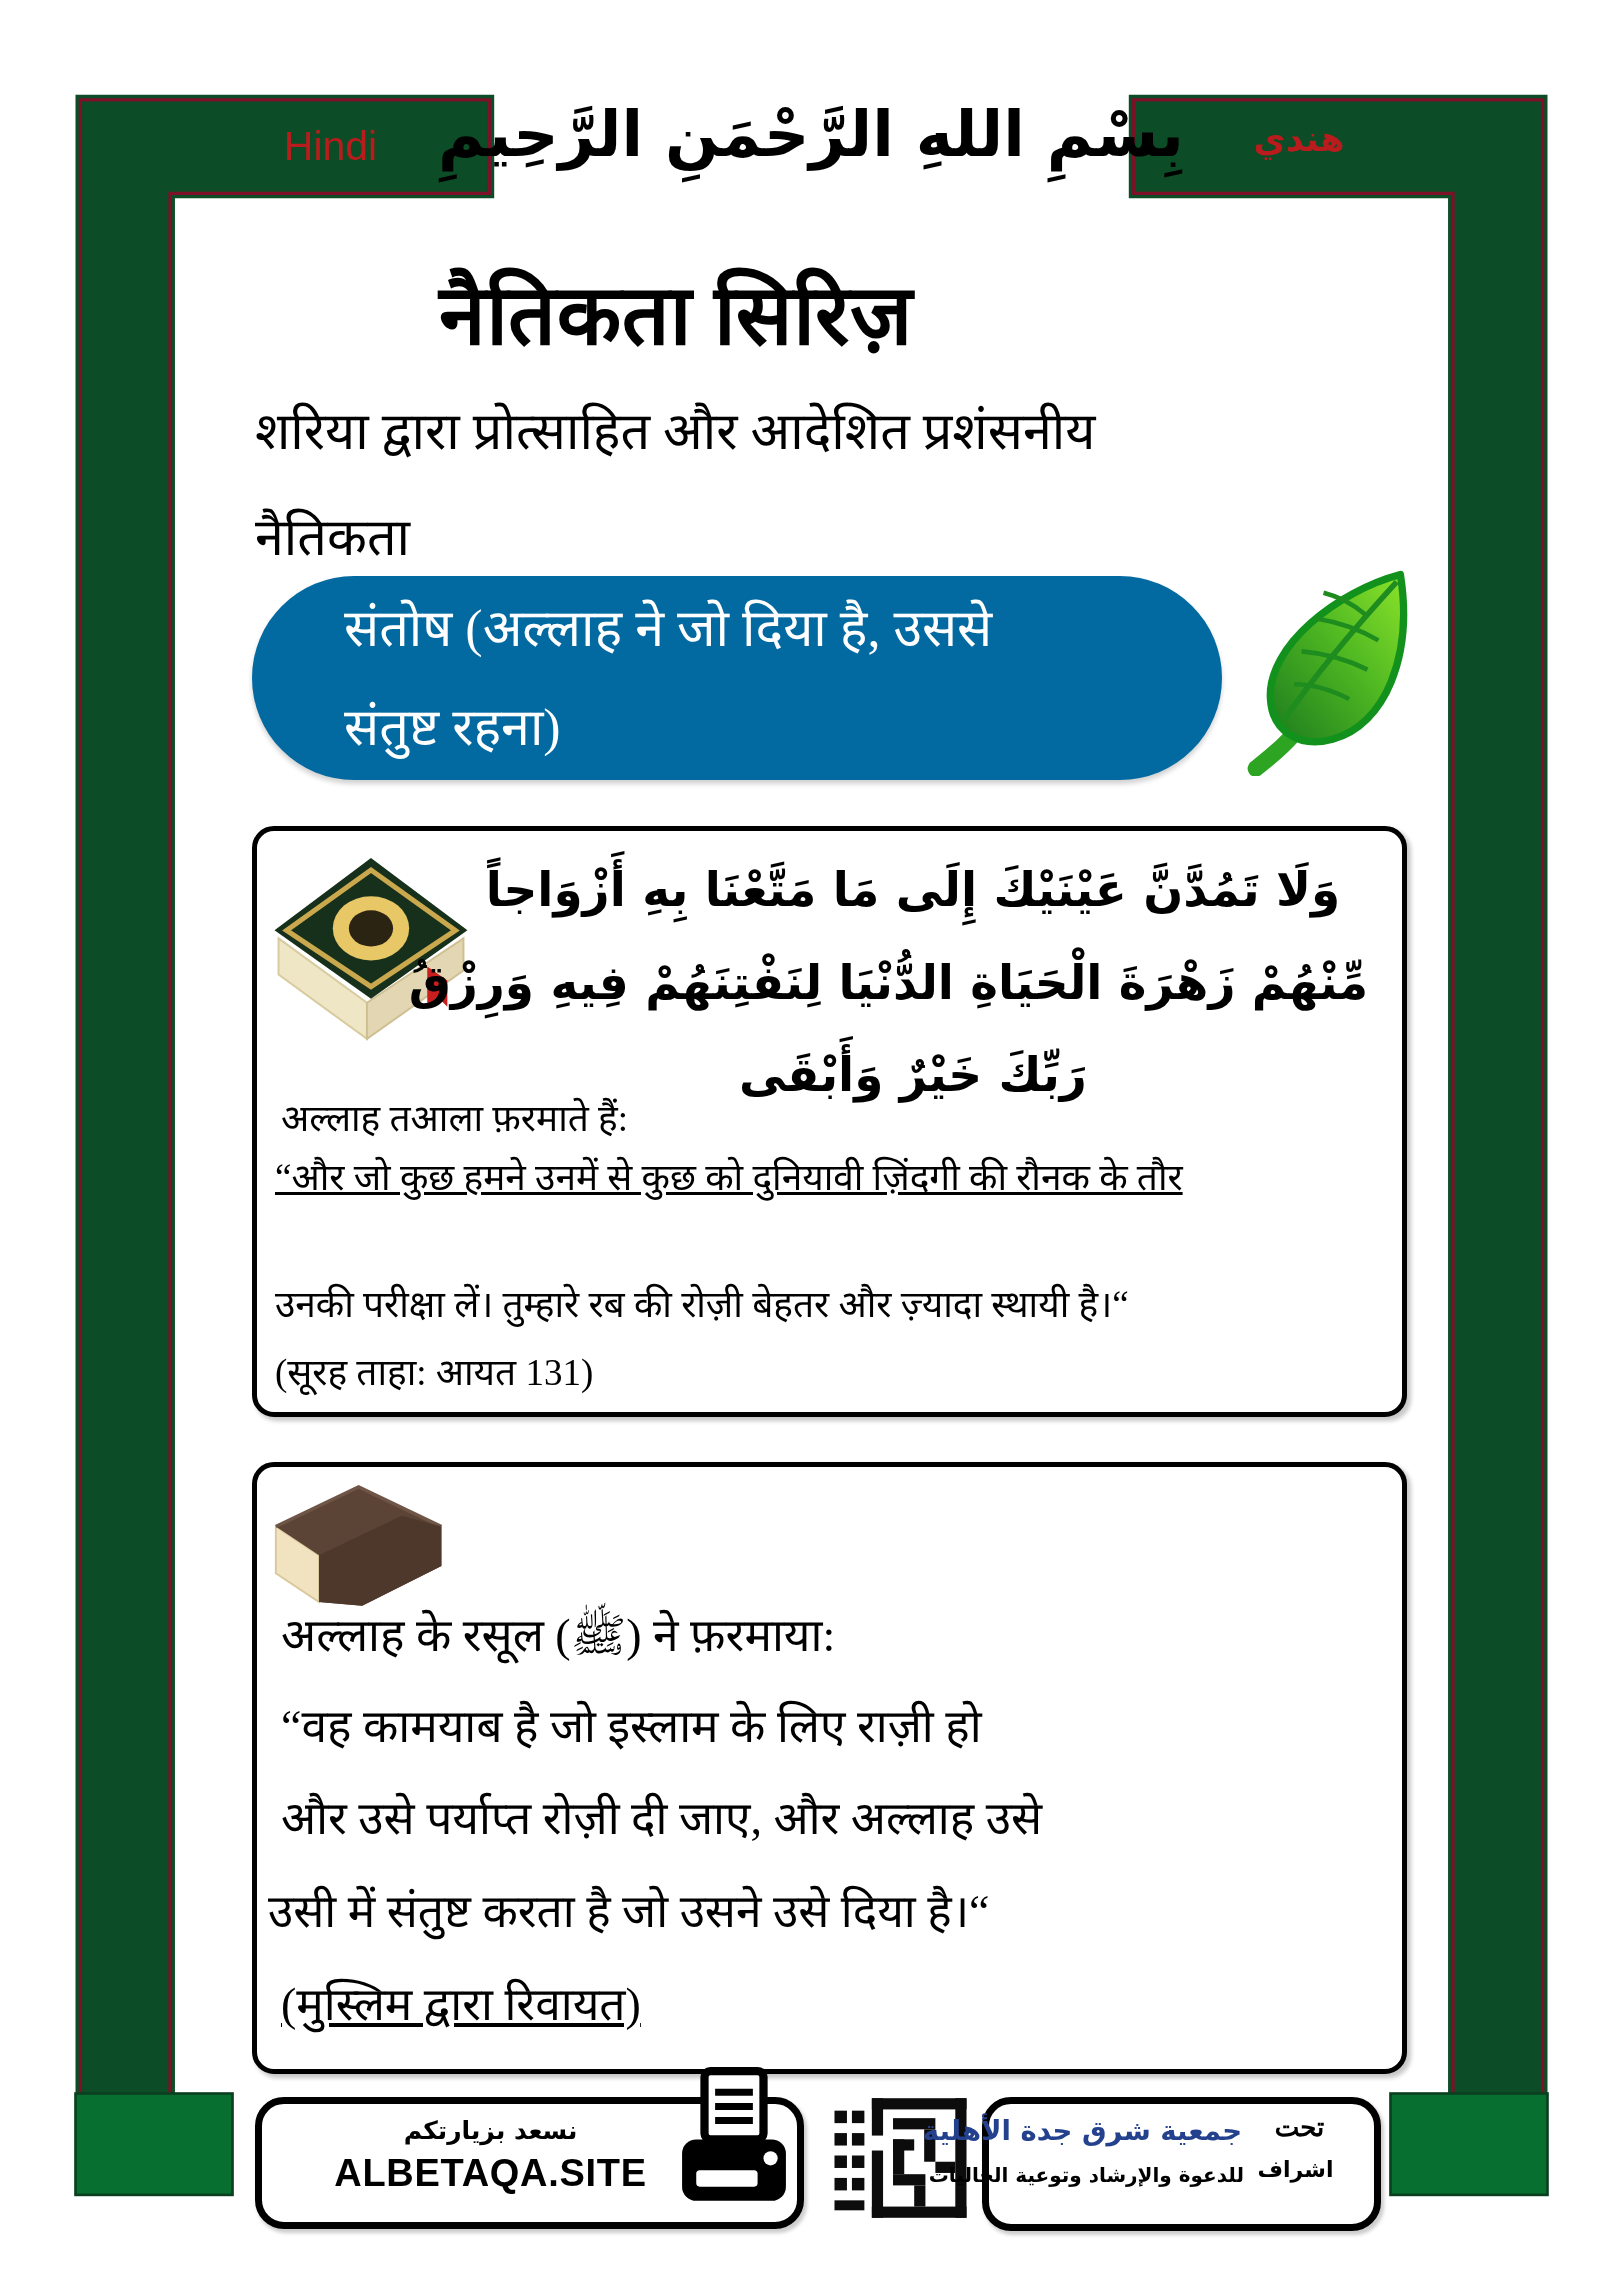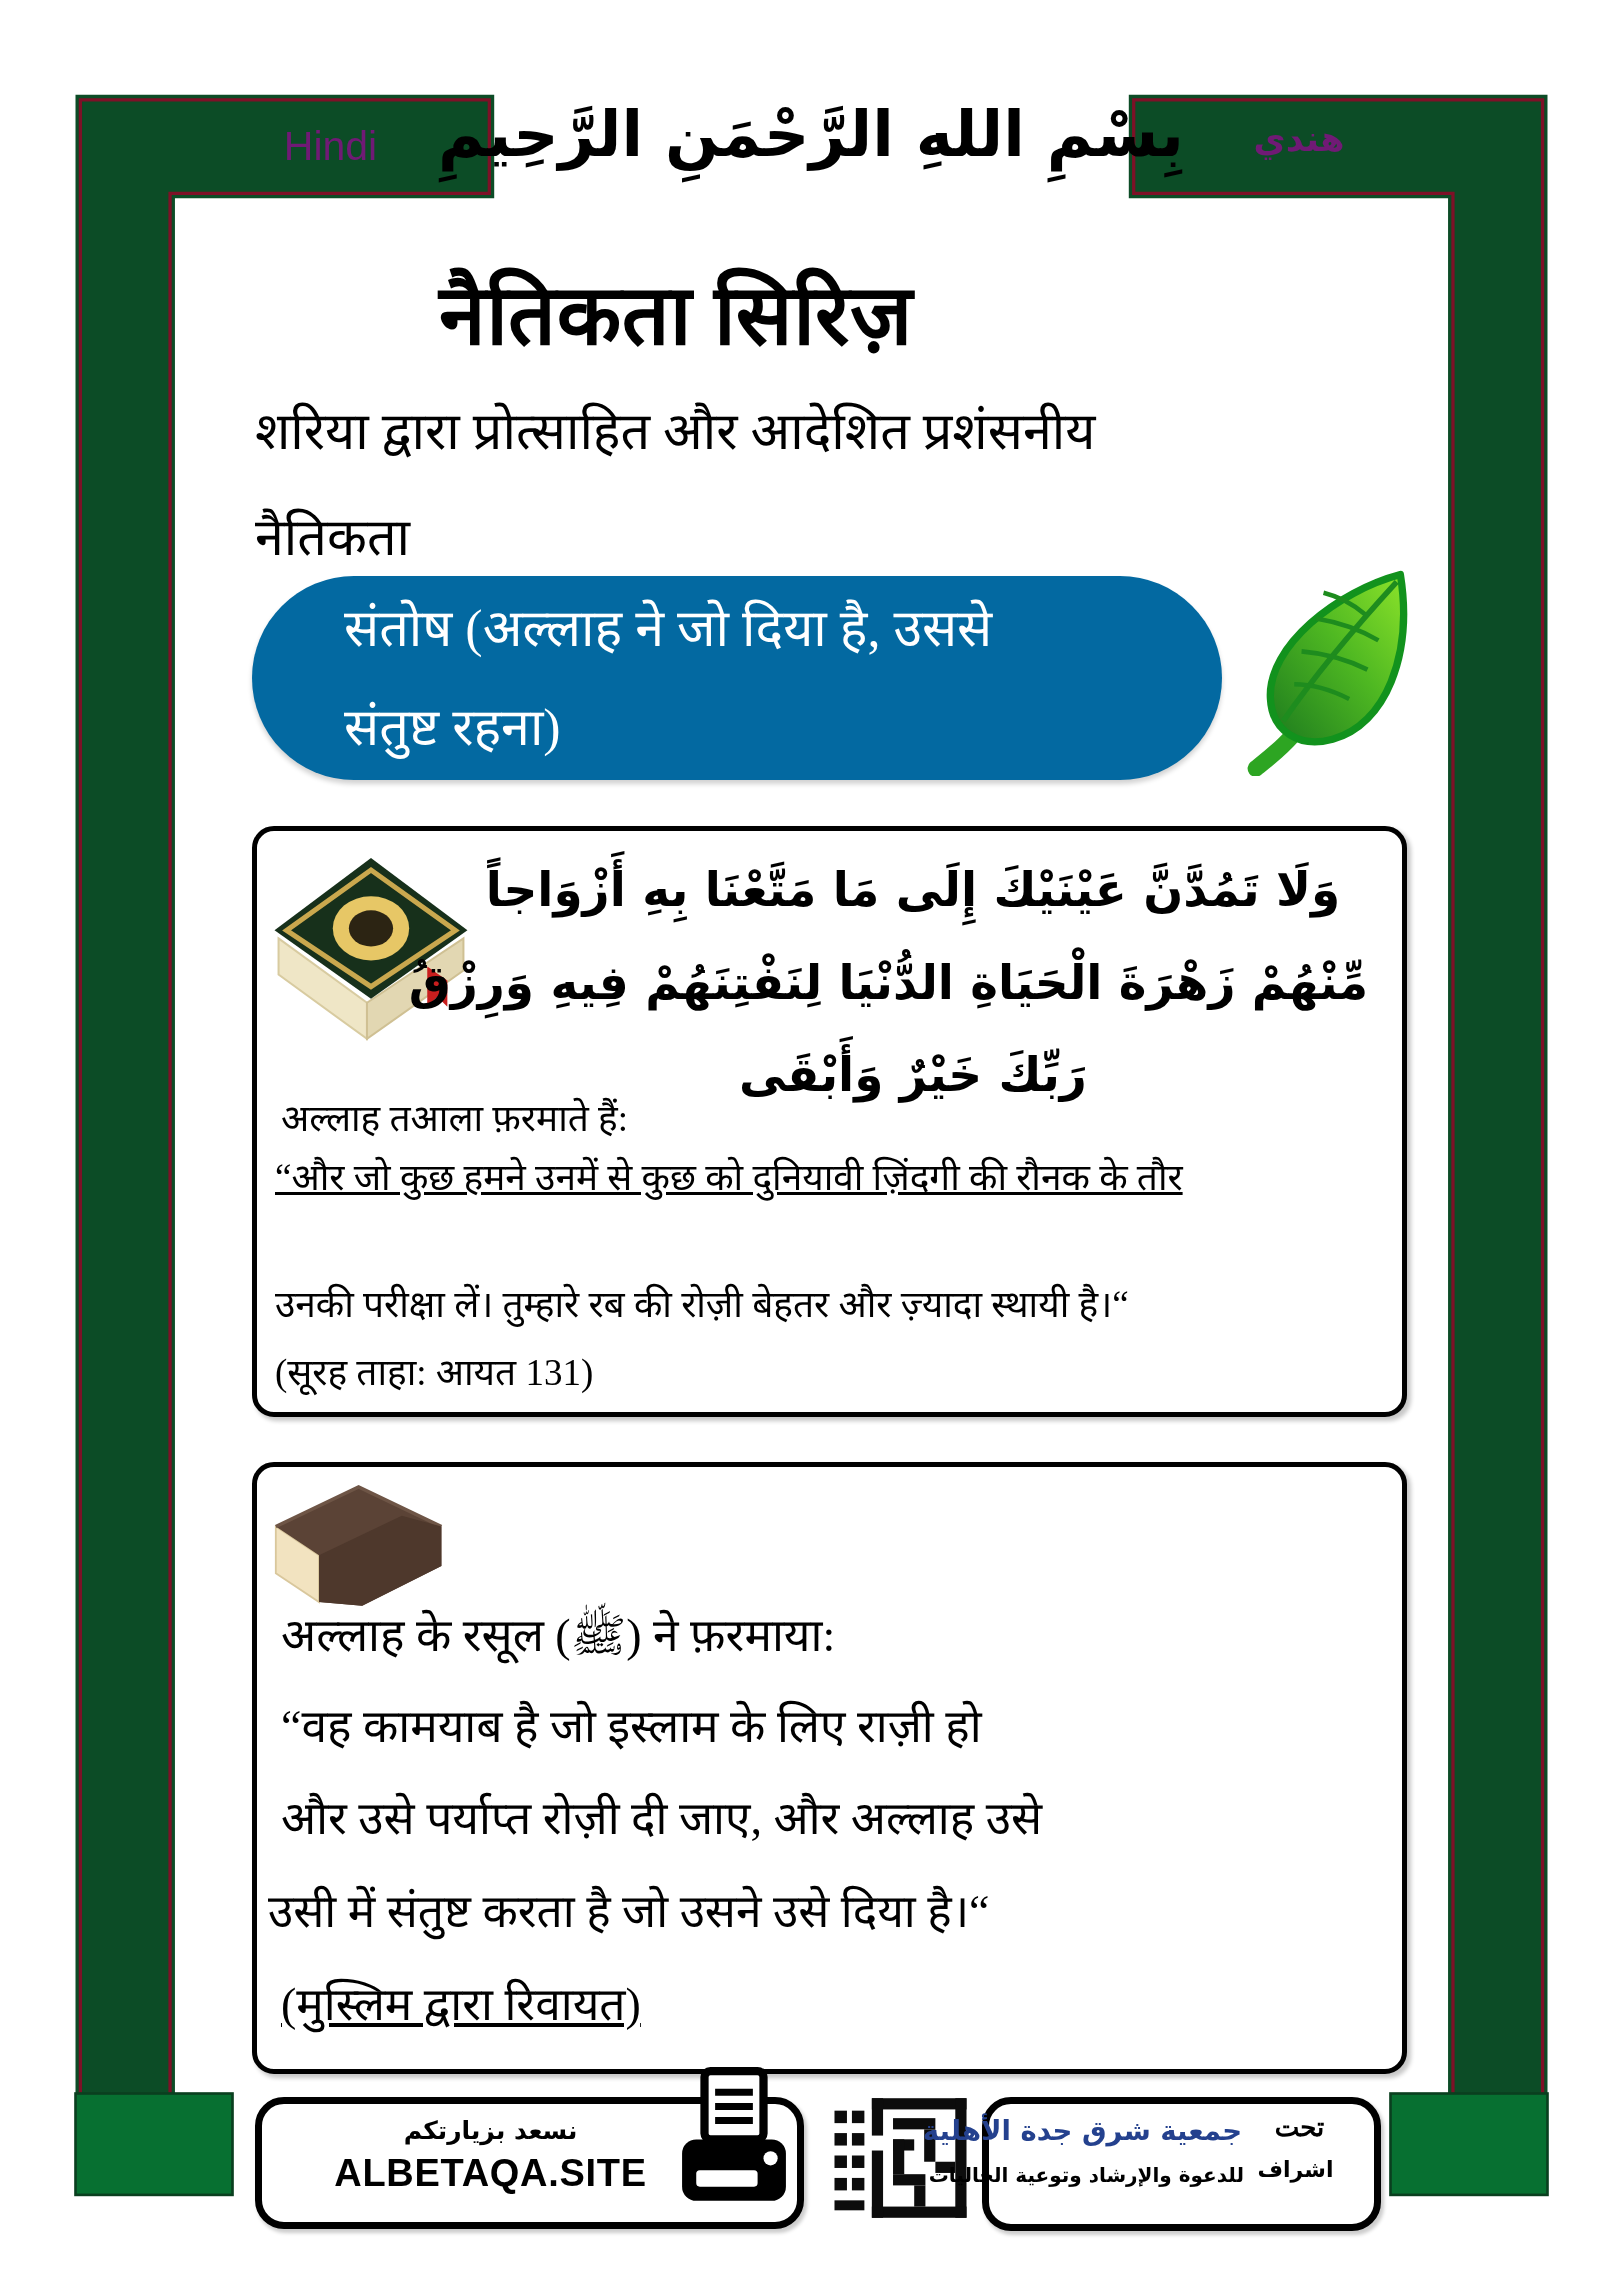--- a/index.html
+++ b/index.html
@@ -4,21 +4,21 @@
 <style>
   html,body{margin:0;padding:0;background:#888;}
   .page{position:relative;width:1623px;height:2295px;background:#ffffff;overflow:hidden;
         font-family:"Liberation Serif","DejaVu Serif",serif;color:#000;}
   .abs{position:absolute;white-space:nowrap;}
   .dev{font-family:"Liberation Serif","DejaVu Serif",serif;}
   .ar{font-family:"DejaVu Sans","Liberation Sans",sans-serif;direction:rtl;}
   .frame-svg{position:absolute;left:0;top:0;z-index:0;}
   .z1{z-index:1;}
 
-  .tab-label{position:absolute;color:#701a75;z-index:2;white-space:nowrap;}
+  .tab-label{position:absolute;color:#b91c1c;z-index:2;white-space:nowrap;}
   .tab-label.en{font-family:"Liberation Sans","DejaVu Sans",sans-serif;font-weight:400;font-size:41px;}
   .tab-label.arb{font-family:"DejaVu Sans","Liberation Sans",sans-serif;font-weight:bold;font-size:35px;}
 
   .bismillah{left:484px;top:36px;width:654px;height:196px;display:flex;align-items:center;justify-content:center;
              font-size:63px;font-weight:bold;}
   .title{left:0;top:254px;width:1352px;text-align:center;font-size:84px;font-weight:bold;letter-spacing:0.7px;}
   .subtitle{font-size:52px;}
 
   .pill{position:absolute;left:252px;top:576px;width:970px;height:204px;border-radius:105px;
         background:#0369a1;z-index:1;box-shadow:0 3.9px 5.2px rgba(0,0,0,.18);}

